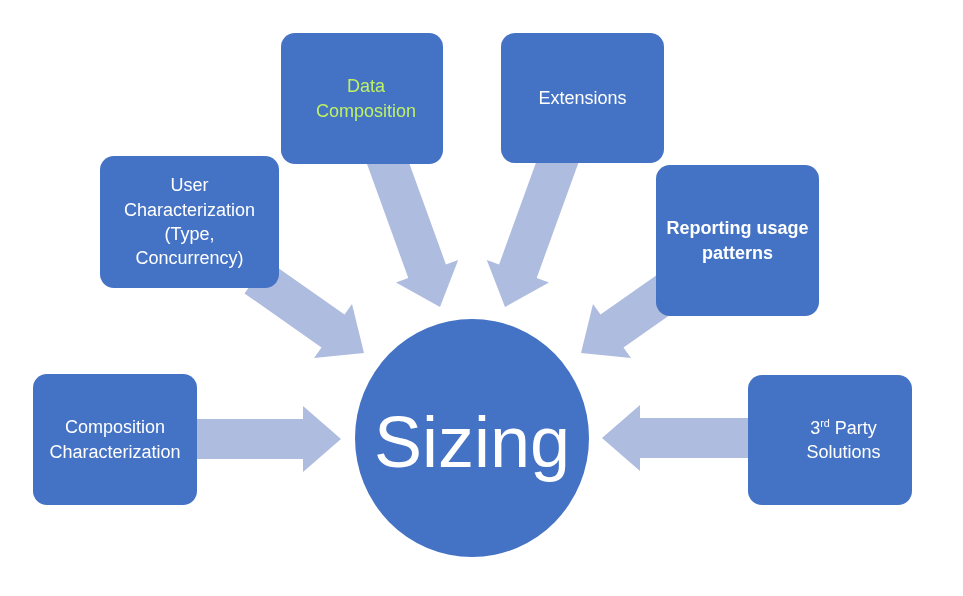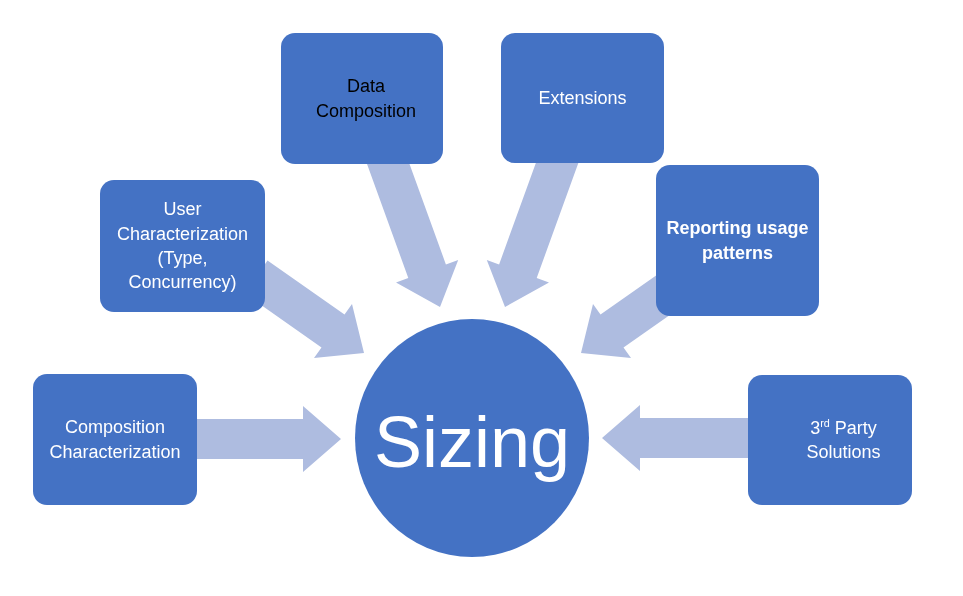--- a/index.html
+++ b/index.html
@@ -27,21 +27,21 @@
     justify-content: center;
     text-align: center;
     font-size: 18px;
     line-height: 1.35;
     white-space: pre-line;
     padding: 6px 8px;
     box-sizing: border-box;
   }
   #box-data-composition { left: 281px; top: 33px;  width: 162px; height: 131px; }
   #box-extensions       { left: 501px; top: 33px;  width: 163px; height: 130px; }
-  #box-user-char        { left: 100px; top: 180px; width: 165px; height: 132px; }
+  #box-user-char        { left: 100px; top: 156px; width: 179px; height: 132px; }
   #box-reporting        { left: 656px; top: 165px; width: 163px; height: 151px; font-weight: bold; }
   #box-transaction      { left: 33px;  top: 374px; width: 164px; height: 131px; }
   #box-third-party      { left: 748px; top: 375px; width: 164px; height: 130px; }
   .center-circle {
     position: absolute;
     left: 355px; top: 319px;
     width: 234px; height: 238px;
     border-radius: 50%;
     background: #4472c4;
     color: #ffffff;
@@ -71,21 +71,21 @@
 
     <polygon points="244.5,293.4 321.5,347.4 314,358 364,353 352,304 344.5,314.6 267.5,260.6" style="fill: rgb(174, 188, 224);"></polygon>
 
     <polygon points="677.5,260.6 600.5,314.6 593,304 581,353 631,358 623.5,347.4 700.5,293.4" style="fill: rgb(174, 188, 224);"></polygon>
 
     <polygon points="366.2,161.8 408.3,278 396,282.4 440,307 458.2,260 445.9,264.4 403.8,148.2" style="fill: rgb(174, 188, 224);"></polygon>
 
     <polygon points="541.2,148.2 499.1,264.4 486.8,260 505,307 549,282.4 536.7,278 578.8,161.8" style="fill: rgb(174, 188, 224);"></polygon>
   </svg>
 
-  <div class="node-box" id="box-data-composition" style="background-color: rgb(68, 114, 196); color: #000000; padding-left: 16px;">
+  <div class="node-box" id="box-data-composition" style="background-color: rgb(68, 114, 196); color: #bef264; padding-left: 16px;">
     <span>Data
 Composition</span>
   </div>
 
   <div class="node-box" id="box-extensions" style="background-color: rgb(68, 114, 196); color: #ffffff;">
     <span>Extensions</span>
   </div>
 
   <div class="node-box" id="box-user-char" style="background-color: rgb(68, 114, 196); color: rgb(255, 255, 255);">
     <span>User

